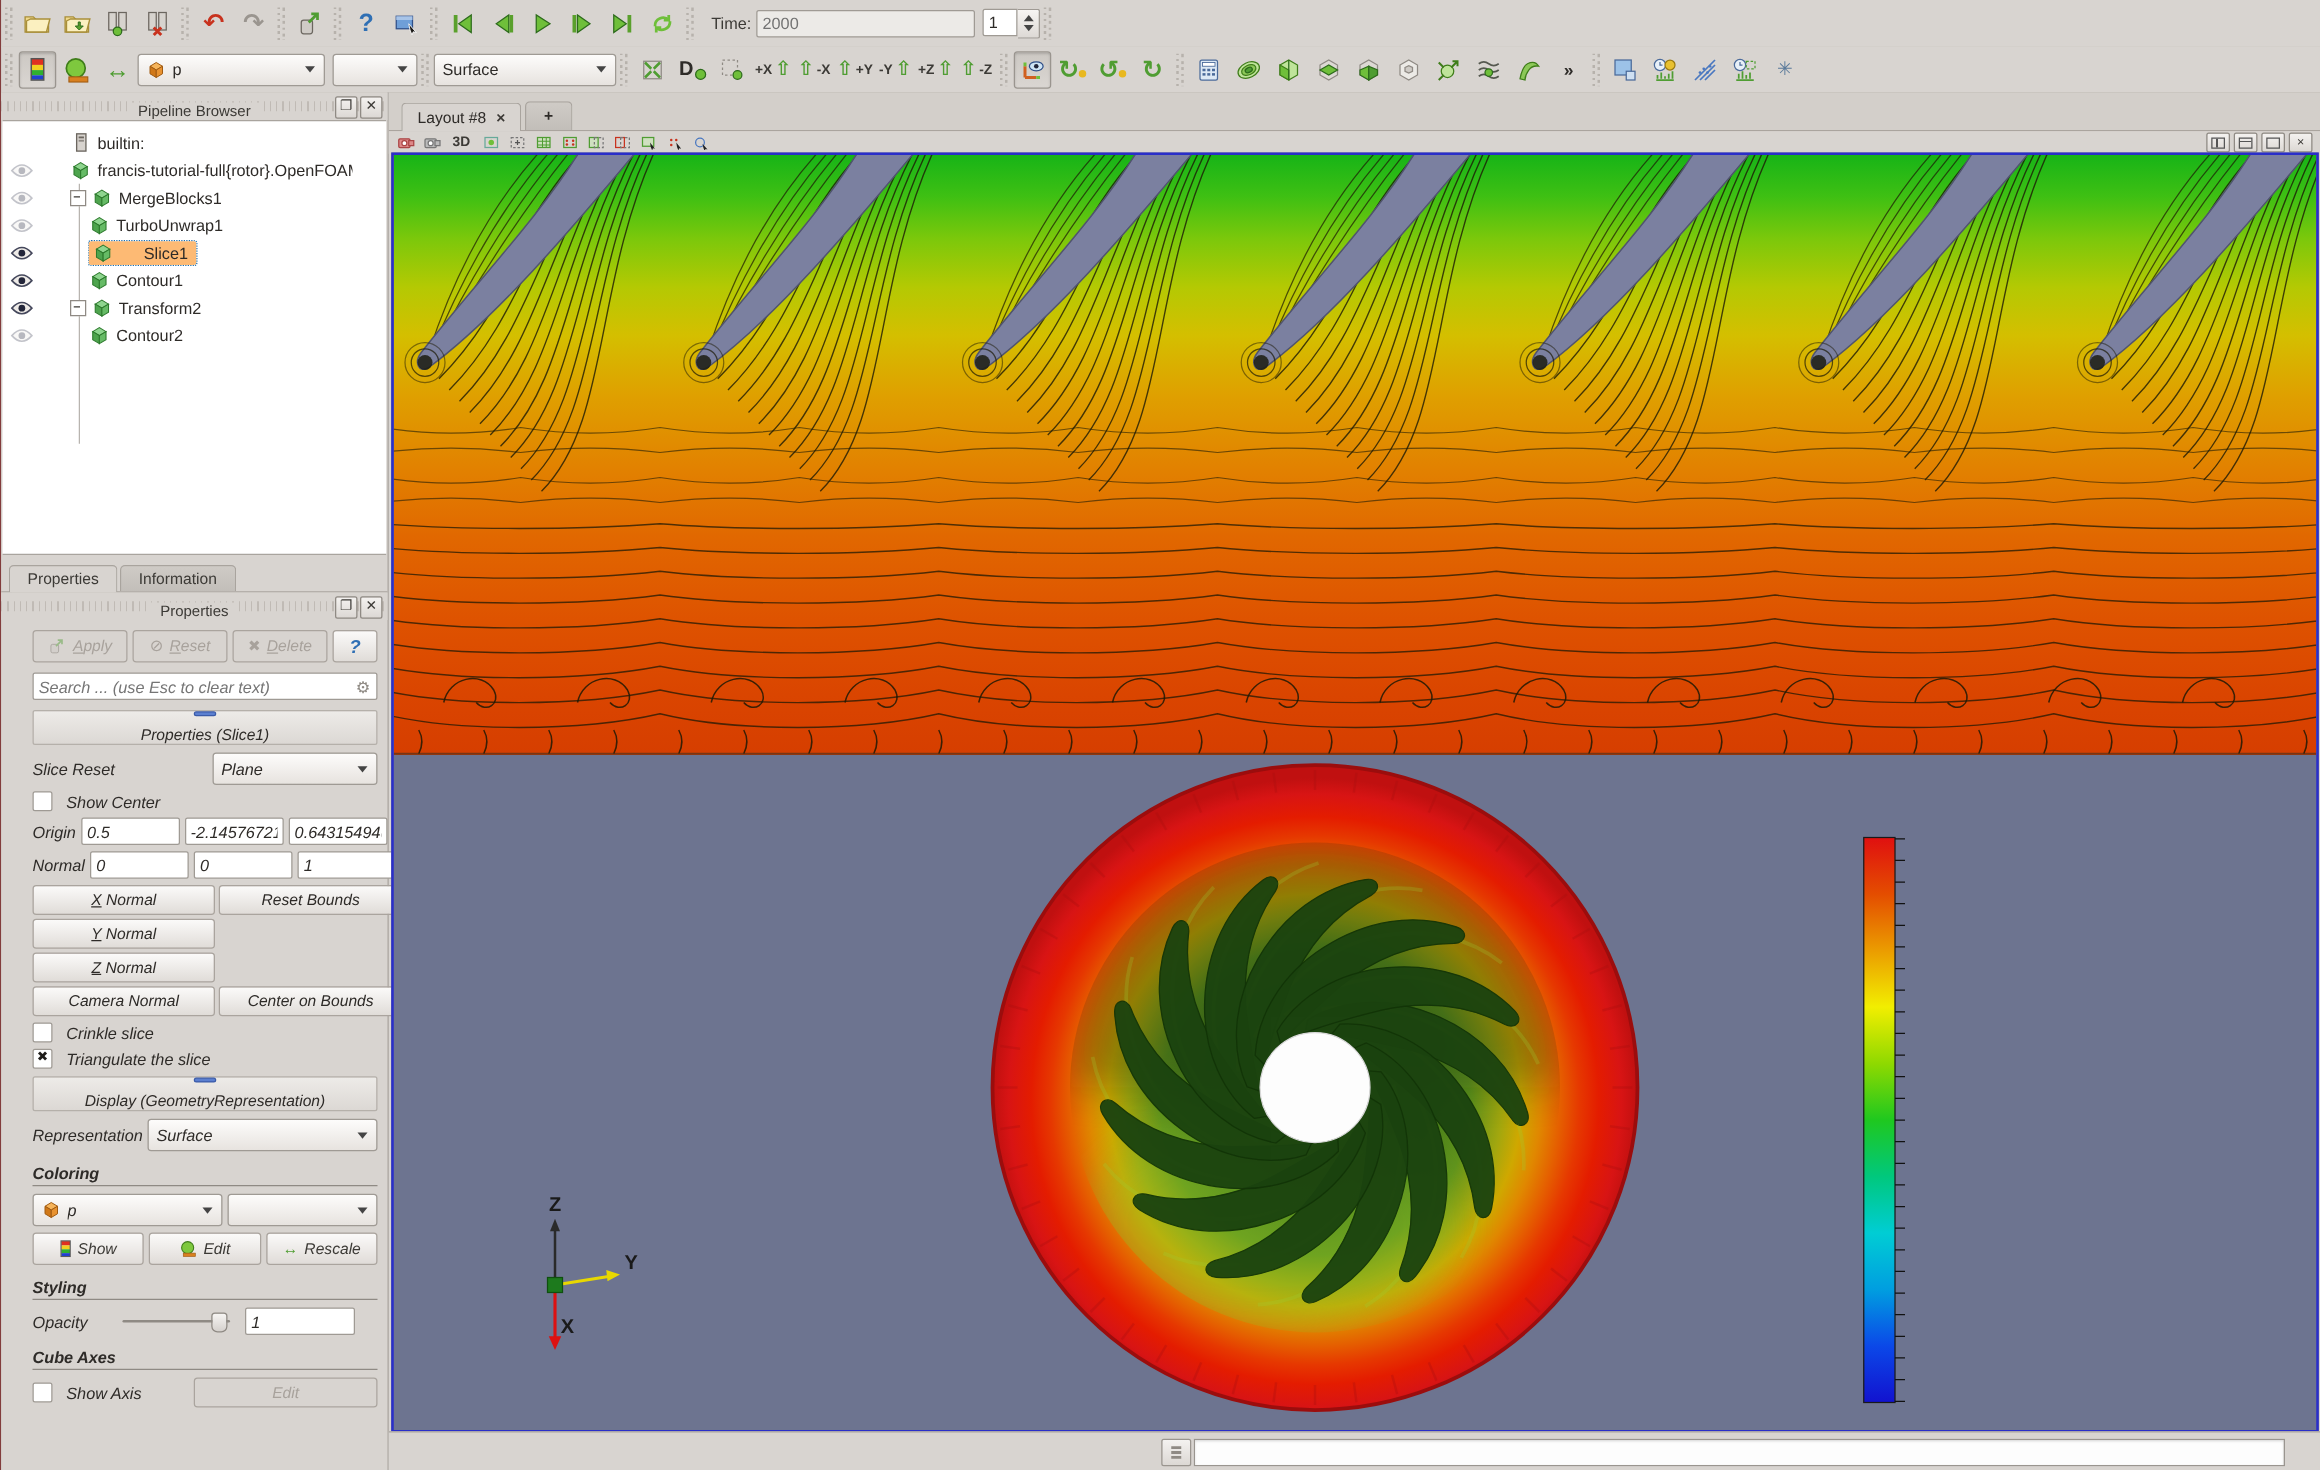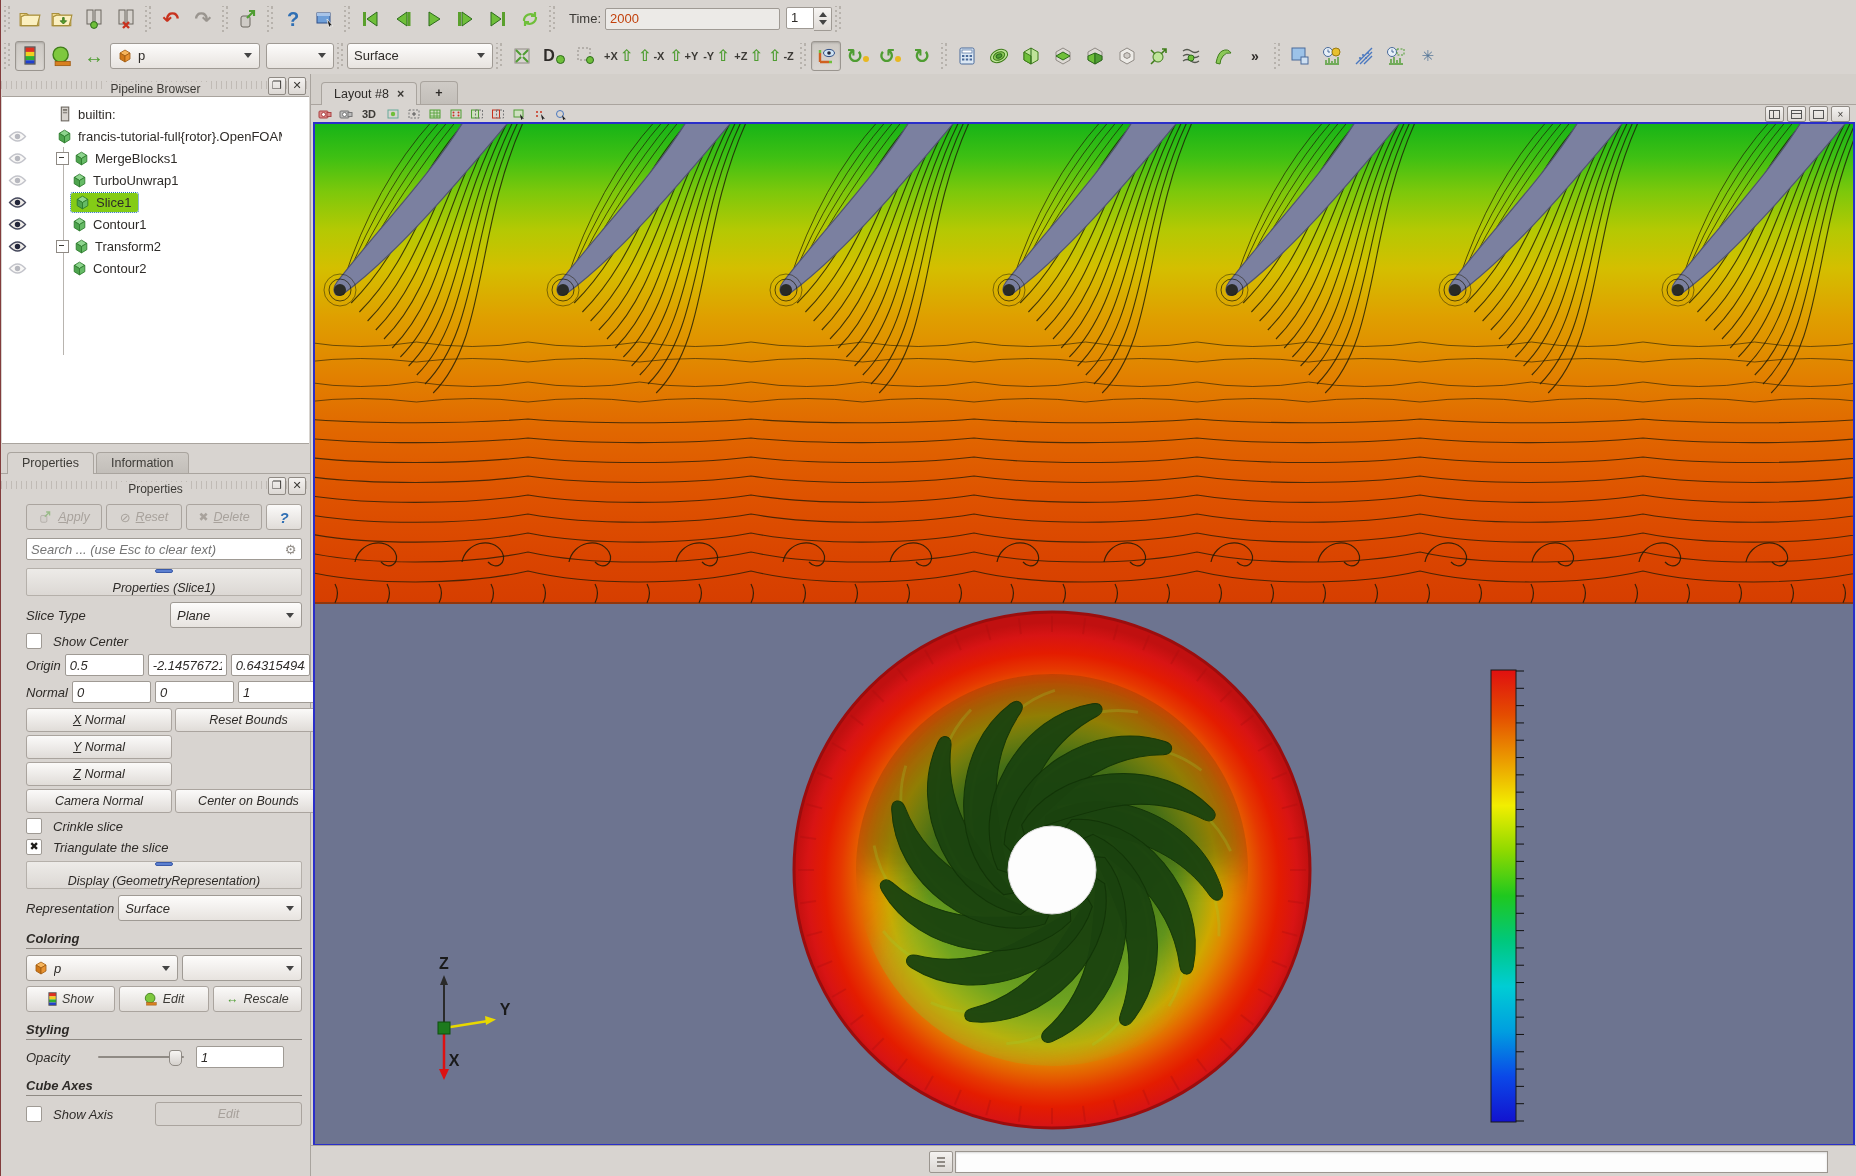--- a/index.html
+++ b/index.html
@@ -10,21 +10,21 @@
   #tb1{top:0;height:37px;border-bottom:1px solid #c3beb9;}
   #tb2{top:37px;height:37px;border-bottom:1px solid #aaa49e;}
   .grip{width:7px;height:26px;margin:0 3px;background:repeating-linear-gradient(0deg,#b7b2ac 0 2px,transparent 2px 5px),repeating-linear-gradient(0deg,#b7b2ac 0 2px,transparent 2px 5px);background-size:2px 100%,2px 100%;background-position:0 0,4px 2px;background-repeat:repeat-y;}
   .tbtn{height:30px;min-width:30px;display:flex;align-items:center;justify-content:center;border:1px solid transparent;border-radius:3px;margin:0 1px;box-sizing:border-box;}
   .tbtn.pressed{border:1px solid #9a958f;background:linear-gradient(#ccc8c3,#dad6d2);box-shadow:inset 0 1px 2px rgba(0,0,0,.18);}
   .g{color:#4f9d32;} .rd{color:#c8321e;} .gy{color:#9a958f;} .bl{color:#2f6fb4;}
   .glyph{font-size:20px;line-height:1;font-weight:bold;}
   .glyph.sm{font-size:15px;}
   .tb-label{margin:0 4px 0 10px;color:#3c3a36;}
   input.txt{height:22px;border:1px solid #9f9a94;border-radius:2px;background:#fff;padding:0 4px;font:inherit;color:#2e2b28;box-sizing:border-box;}
-  input.txt:disabled{background:#eceae7;color:#c2410c;}
+  input.txt:disabled{background:#eceae7;color:#737373;}
   .spin{display:flex;align-items:stretch;height:24px;}
   .spin .arrows{width:17px;border:1px solid #9f9a94;border-left:none;border-radius:0 2px 2px 0;background:linear-gradient(#f7f5f3,#ddd9d5);display:flex;flex-direction:column;align-items:center;justify-content:center;gap:3px;}
   .tri-u{width:0;height:0;border-left:4px solid transparent;border-right:4px solid transparent;border-bottom:5px solid #444;}
   .tri-d{width:0;height:0;border-left:4px solid transparent;border-right:4px solid transparent;border-top:5px solid #444;}
   .combo{height:26px;display:flex;align-items:center;border:1px solid #9f9a94;border-radius:3px;background:linear-gradient(#fdfcfb,#e7e3df);padding:0 2px 0 6px;box-sizing:border-box;}
   .combo .cval{flex:1;overflow:hidden;white-space:nowrap;}
   .combo .carr{width:18px;display:flex;justify-content:center;}
   .axbtn{display:flex;align-items:center;gap:2px;font-size:11px;font-weight:bold;color:#3c3a36;}
   .axarrow{color:#4f9d32;font-size:16px;font-weight:bold;line-height:1;}
   .cubebox{width:22px;height:22px;}
@@ -35,21 +35,21 @@
   .dockbtns{position:absolute;right:4px;top:3px;display:flex;gap:2px;}
   .dbtn{width:16px;height:16px;border:1px solid #8f8a84;border-radius:2px;background:linear-gradient(#f4f2f0,#dcd8d4);font-size:11px;line-height:14px;text-align:center;color:#3c3a36;}
   #tree{position:relative;margin:0 1px;height:348px;background:#fff;border:1px solid #a9a49e;border-left:none;border-right:none;overflow:hidden;padding-top:6px;box-sizing:border-box;}
   .treeline{position:absolute;left:61px;top:50px;height:208px;border-left:1px solid #b8b4af;}
   .trow{position:relative;height:22px;display:flex;align-items:center;}
   .eyecell{width:30px;display:flex;justify-content:center;align-items:center;}
   .eyecell svg{width:19px;height:13px;}
   .eye-dim{opacity:.32;}
   .ticon{width:17px;height:17px;margin-right:4px;}
   .tlabel{white-space:nowrap;padding:1px 4px 1px 1px;}
-  .trow.sel .selwrap{background:#84cc16;outline:1px dotted #1d6fae;border-radius:2px;}
+  .trow.sel .selwrap{background:#fdba74;outline:1px dotted #1d6fae;border-radius:2px;gap:19px;}
   .selwrap{display:flex;align-items:center;padding:1px 3px;}
   .expander{width:11px;height:11px;border:1px solid #8f8a84;background:#fff;margin-right:4px;position:relative;flex:none;}
   .expander::after{content:"";position:absolute;left:2px;top:4px;width:5px;height:1px;background:#3c3a36;}
   .ind1{width:24px;flex:none;} .ind2{width:24px;flex:none;} .ind2b{width:39px;flex:none;}
   
   .ptabs{position:relative;height:26px;margin-top:3px;display:flex;align-items:flex-end;padding-left:6px;border-bottom:1px solid #a9a49e;}
   .ptab{padding:3px 14px;border:1px solid #a9a49e;border-bottom:none;border-radius:4px 4px 0 0;background:linear-gradient(#cfcbc6,#c2beb9);margin-right:2px;font-size:12.5px;color:#3c3a36;}
   .ptab.active{background:#d8d4d0;padding-bottom:4px;margin-bottom:-1px;}
   
   #props{padding:4px 8px 0 25px;font-style:italic;}
@@ -597,21 +597,21 @@
       </div>
       <div class="searchwrap">
         <input class="txt" placeholder="Search ... (use Esc to clear text)" style="">
         <span class="gearbtn">⚙</span>
       </div>
       <div class="secthdr">
         <span class="bluedash"></span>
         <span>Properties (Slice1)</span>
       </div>
       <div class="prow">
-        <span class="plabel" style="width:140px">Slice Type</span>
+        <span class="plabel" style="width:140px">Slice Reset</span>
         <span class="combo" style="flex:1">
           <span class="cval">Plane</span>
           <span class="carr">
               <span class="tri-d"></span>
             </span>
         </span>
       </div>
       <div class="prow">
         <span class="chk"></span>
         <span class="plabel">Show Center</span>

